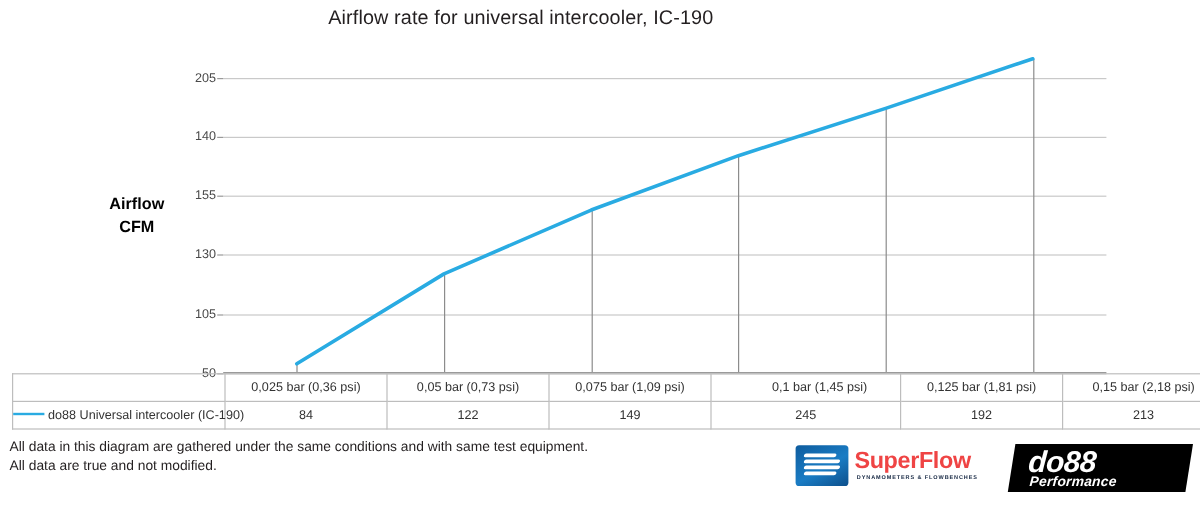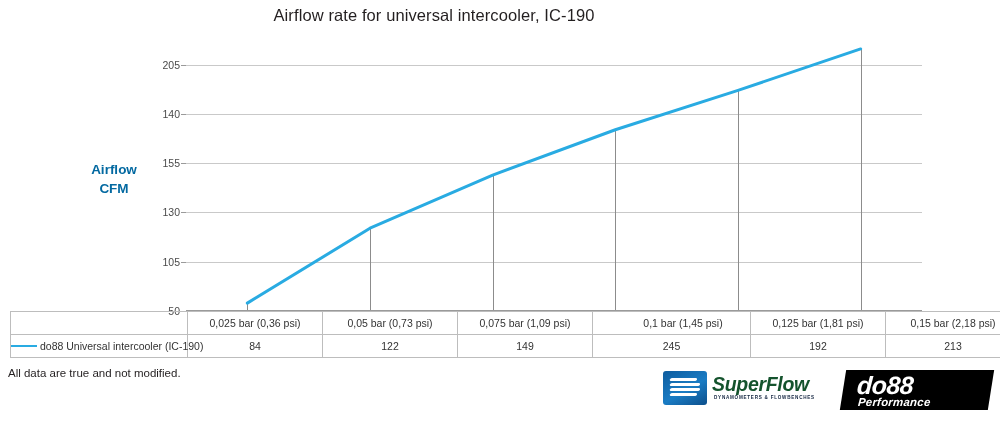--- a/index.html
+++ b/index.html
@@ -20,21 +20,21 @@
   .axis-bottom{position:absolute;left:0;top:265px;width:736px;height:1px;background:#9a9a9a;}
   .y-tick{
     position:absolute;right:100%;margin-right:6px;transform:translateY(-50%);
     font-size:10.5px;color:#4a4a4a;white-space:nowrap;
   }
   .tick-mark{position:absolute;left:-5px;width:5px;height:1px;background:#9a9a9a;}
   .drop-line{position:absolute;width:1px;background:#8c8c8c;}
   #series-svg{position:absolute;left:0;top:0;width:736px;height:266px;overflow:visible;}
   .axis-title{
     position:absolute;left:60px;top:160px;width:108px;text-align:center;
-    font-weight:bold;font-size:13.5px;line-height:19px;color:#0369a1;
+    font-weight:bold;font-size:13.5px;line-height:19px;color:#000000;
   }
   
   #data-table{
     position:absolute;left:10px;top:311px;width:980px;
     border-collapse:collapse;table-layout:fixed;
   }
   #data-table td{
     border:1px solid #bdbdbd;height:22px;text-align:center;
     font-size:10.5px;color:#333;padding:0;vertical-align:middle;
   }
@@ -58,21 +58,21 @@
     position:absolute;left:0;top:2px;width:44px;height:34px;
     background:linear-gradient(150deg,#0e5c9e 0%,#1a7cc4 55%,#0d4f8b 100%);
     border-radius:3px;
   }
   #sf-mark i{
     position:absolute;left:7px;background:#ffffff;height:2.6px;border-radius:2px;
     transform:skewX(-18deg);
   }
   .sf-word{
     position:absolute;left:49px;top:4px;font-family:"Liberation Sans",sans-serif;
-    font-weight:bold;font-style:italic;font-size:19.5px;color:#14532d;letter-spacing:-.3px;
+    font-weight:bold;font-size:19.5px;color:#ef4444;letter-spacing:-.3px;
   }
   .sf-tag{
     position:absolute;left:51px;top:26px;font-size:4.6px;font-weight:bold;
     letter-spacing:.75px;color:#11233f;white-space:nowrap;
   }
   
   #do88-logo{position:absolute;left:843px;top:370px;width:148px;height:40px;}
   #do88-shape{
     position:absolute;left:0;top:0;width:148px;height:40px;background:#000000;
     transform:skewX(-9deg);
@@ -150,20 +150,21 @@
         <td style="width: 134px;">122</td>
         <td style="width: 134px;">149</td>
         <td style="width: 134px;">245</td>
         <td style="width: 134px;">192</td>
         <td style="width: 134px;">213</td>
       </tr>
   </tbody>
 </table>
 
 <div class="footer-note">
+  <div>All data in this diagram are gathered under the same conditions and with same test equipment.</div>
   <div>All data are true and not modified.</div>
 </div>
 
 <div id="superflow-logo">
   <div id="sf-mark">
     <i style="top:7px;width:27px;"></i>
     <i style="top:12px;width:30px;"></i>
     <i style="top:17px;width:30px;"></i>
     <i style="top:22px;width:27px;"></i>
   </div>

